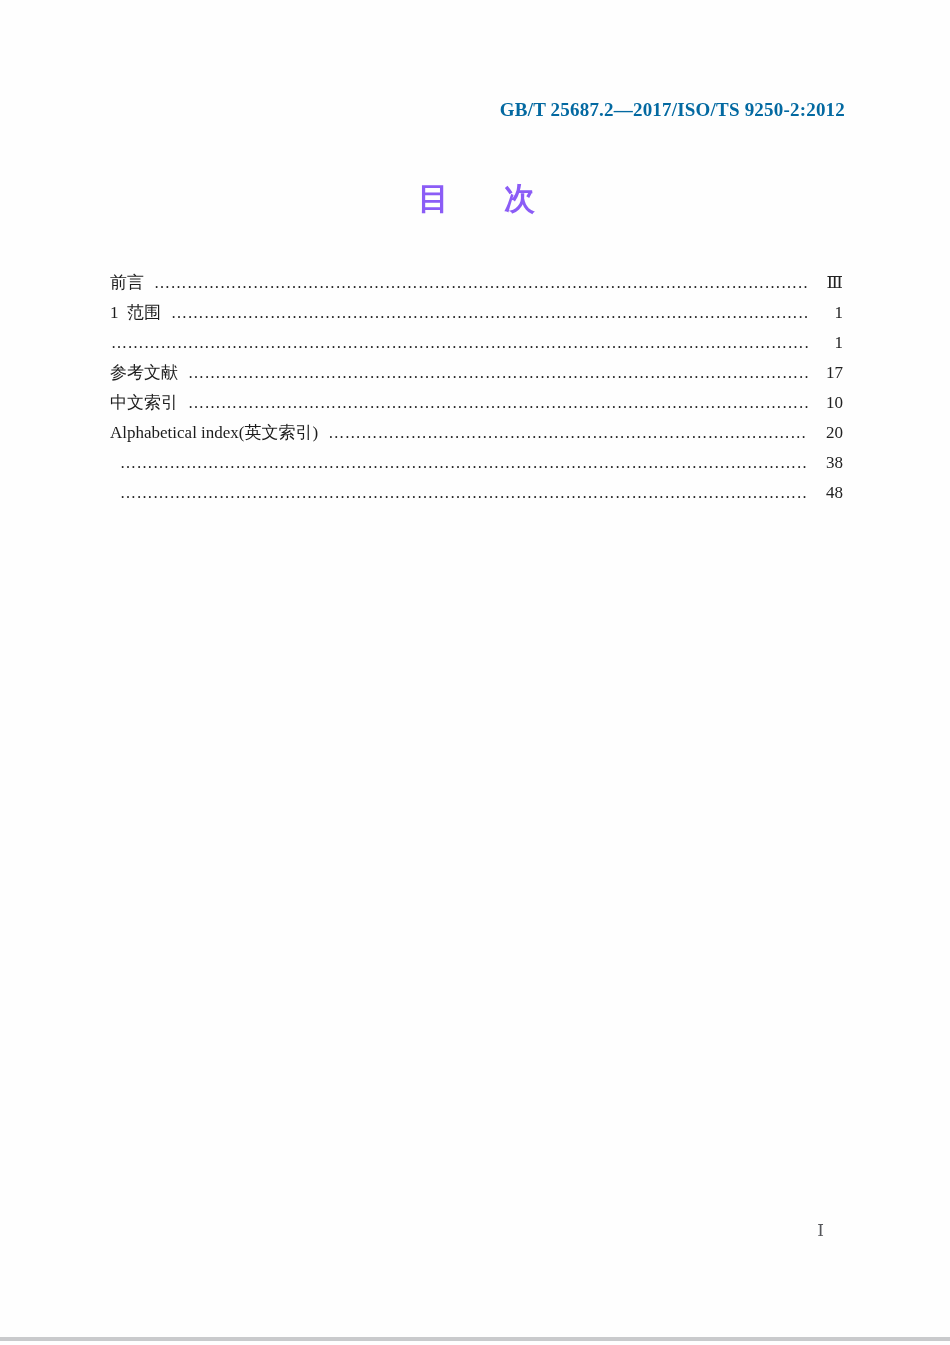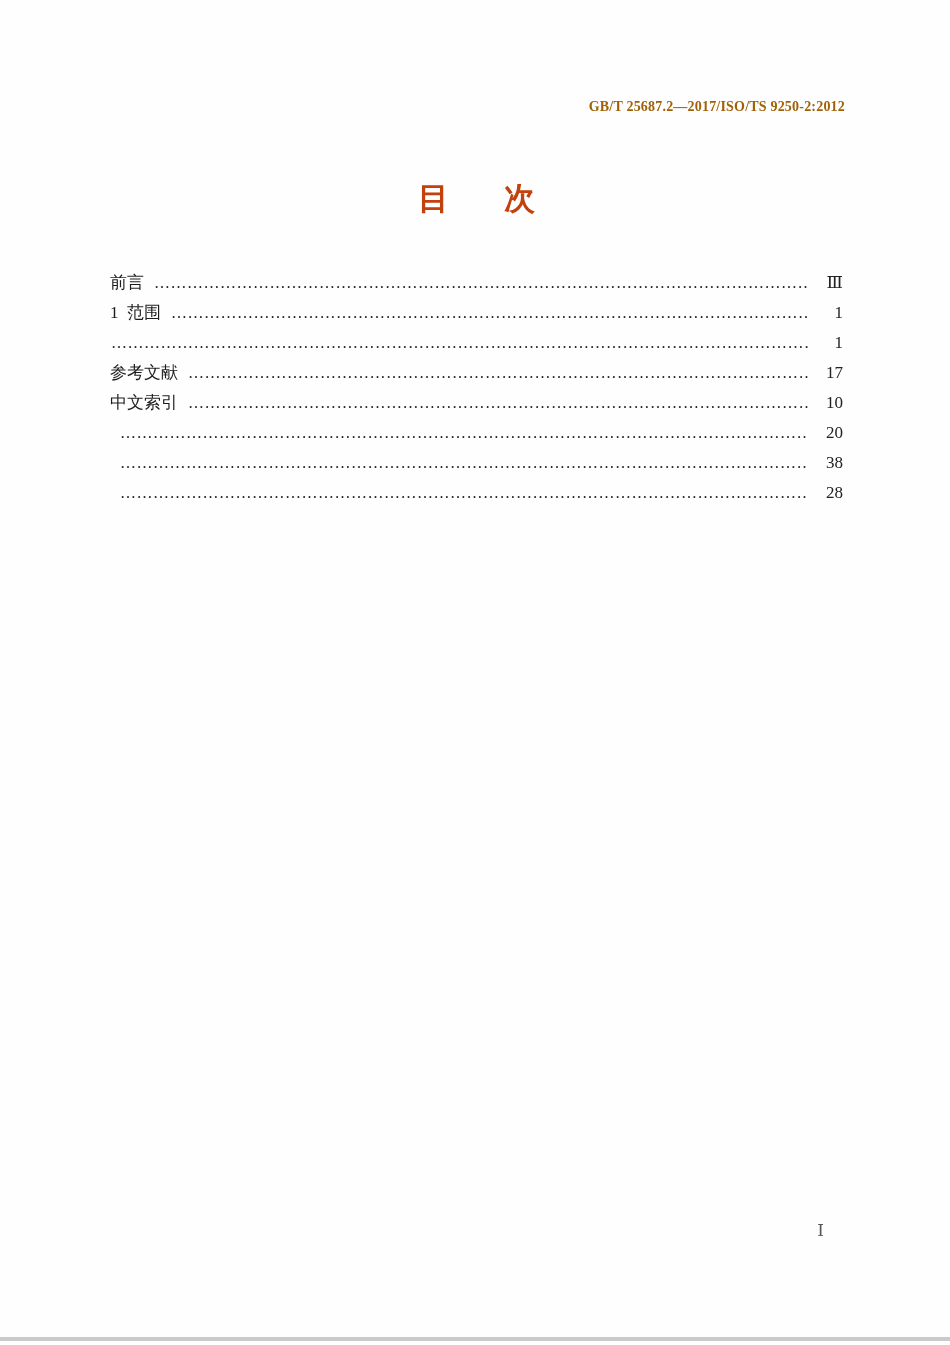--- a/index.html
+++ b/index.html
@@ -13,39 +13,39 @@
     height: 1345px;
     background: #fefefe;
     overflow: hidden;
     font-family: "Liberation Serif", "DejaVu Serif", serif;
     color: #1c1c1c;
   }
   .header {
     position: absolute;
     top: 99px;
     right: 105px;
-    font-size: 14px;
+    font-size: 19px;
     font-weight: bold;
     letter-spacing: 0.2px;
     font-family: "Liberation Serif", "DejaVu Serif", serif;
-    color: #a16207;
+    color: #0369a1;
     white-space: nowrap;
     margin-left: 33px;
   }
   .title {
     position: absolute;
     top: 178px;
     left: 110px;
     right: 107px;
     margin: 0;
     text-align: center;
     font-size: 31px;
     font-weight: bold;
     font-family: "DejaVu Sans", "Liberation Sans", sans-serif;
-    color: #c2410c;
+    color: #8b5cf6;
     word-spacing: 44px;
     white-space: pre;
   }
   .toc {
     position: absolute;
     top: 268px;
     left: 110px;
     right: 107px;
   }
   .toc-row {
@@ -122,29 +122,30 @@
         <span class="toc-label">参考文献</span>
         <span class="toc-dots">………………………………………………………………………………………………………………………………………………………………………………………………………………………………………………</span>
         <span class="toc-page">17</span>
       </div>
       <div class="toc-row">
         <span class="toc-label">中文索引</span>
         <span class="toc-dots">………………………………………………………………………………………………………………………………………………………………………………………………………………………………………………</span>
         <span class="toc-page">10</span>
       </div>
       <div class="toc-row">
+        <span class="toc-label">Alphabetical index(英文索引)</span>
         <span class="toc-dots">………………………………………………………………………………………………………………………………………………………………………………………………………………………………………………</span>
         <span class="toc-page">20</span>
       </div>
       <div class="toc-row">
         <span class="toc-dots">………………………………………………………………………………………………………………………………………………………………………………………………………………………………………………</span>
         <span class="toc-page">38</span>
       </div>
       <div class="toc-row">
         <span class="toc-dots">………………………………………………………………………………………………………………………………………………………………………………………………………………………………………………</span>
-        <span class="toc-page">28</span>
+        <span class="toc-page">48</span>
       </div>
     </div>
 
   <div class="footer-page-num">Ⅰ</div>
 
   <div class="bottom-bar"></div>
 </div>
 
 </body></html>

